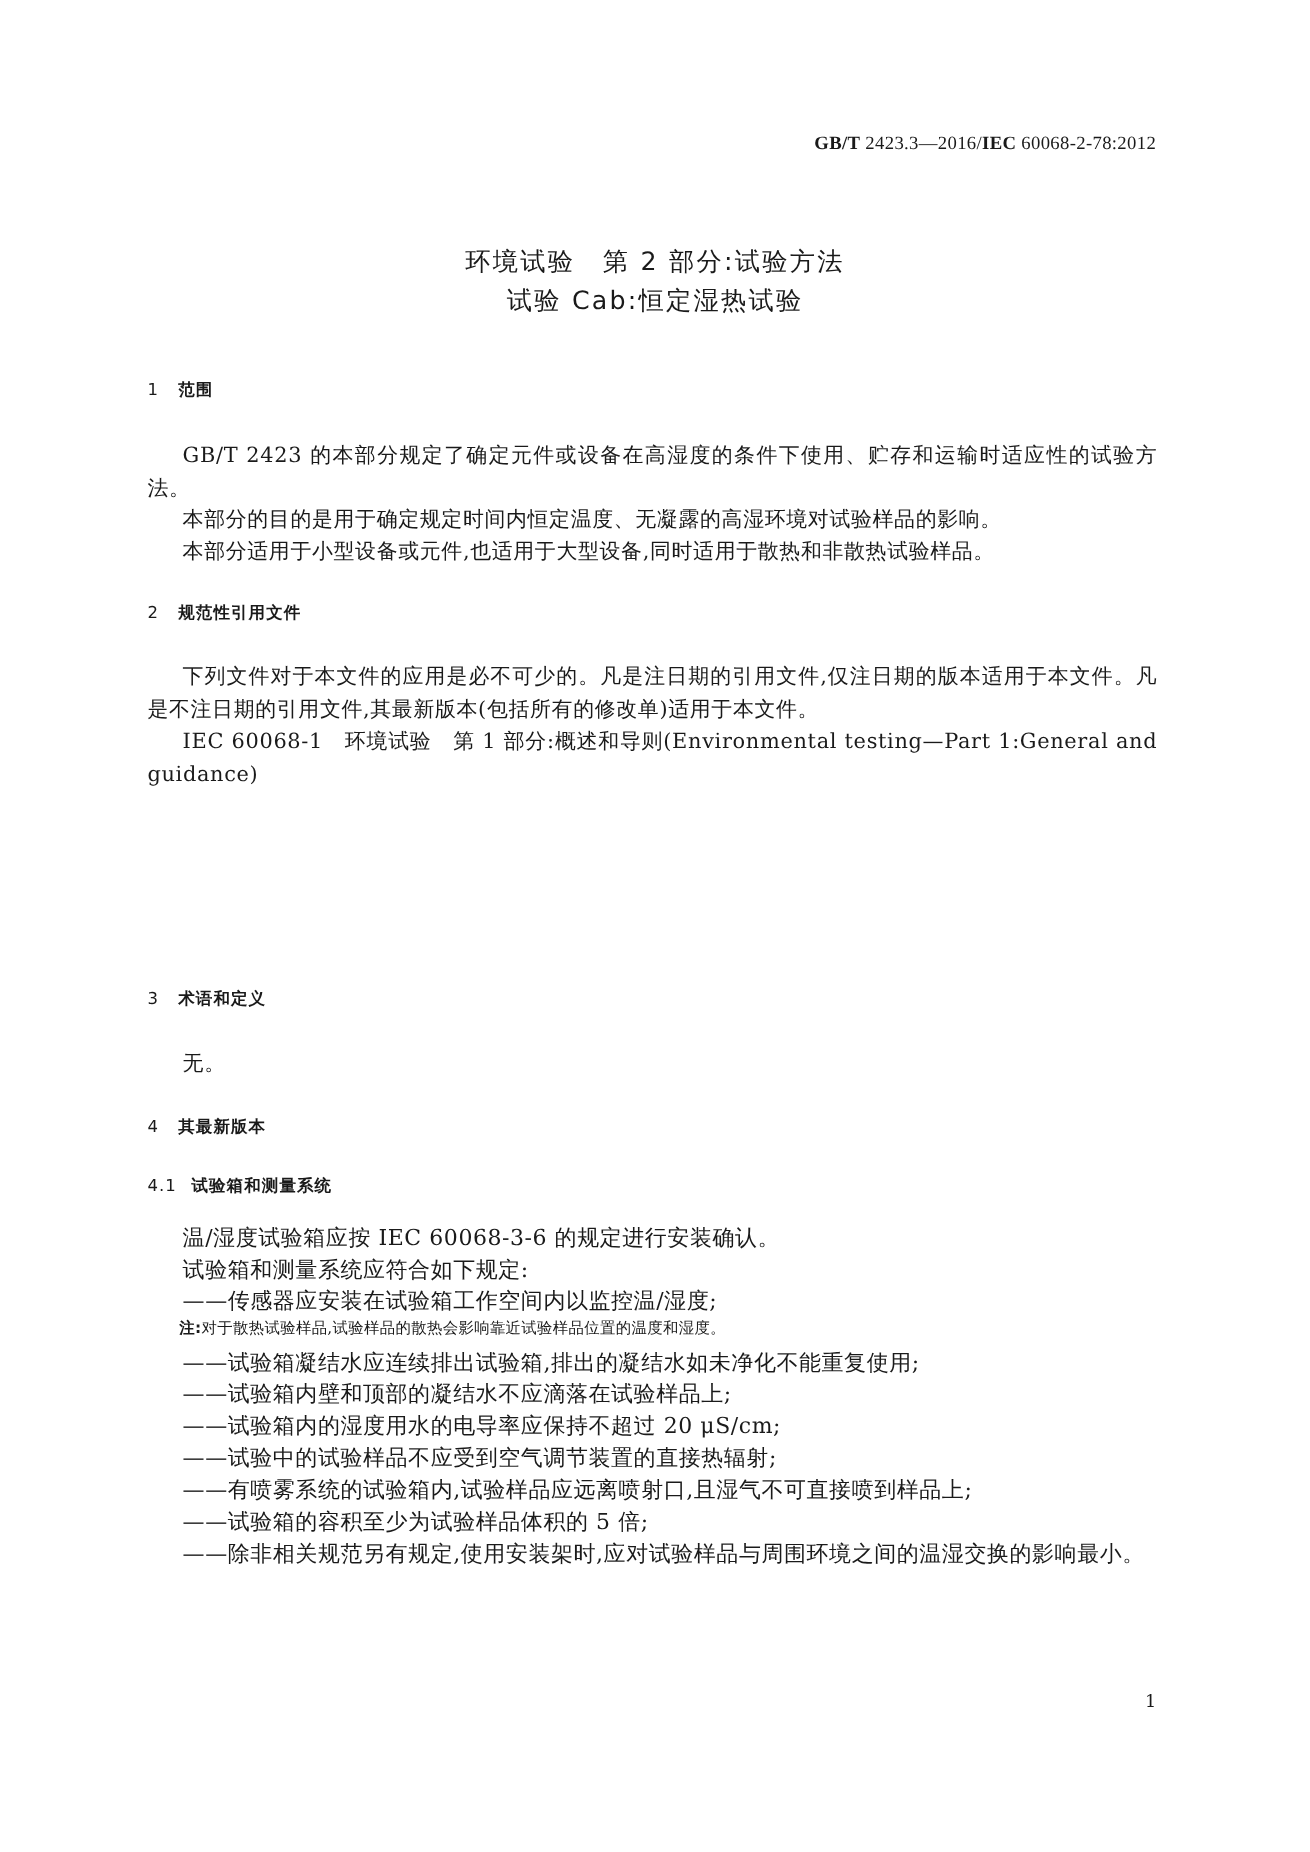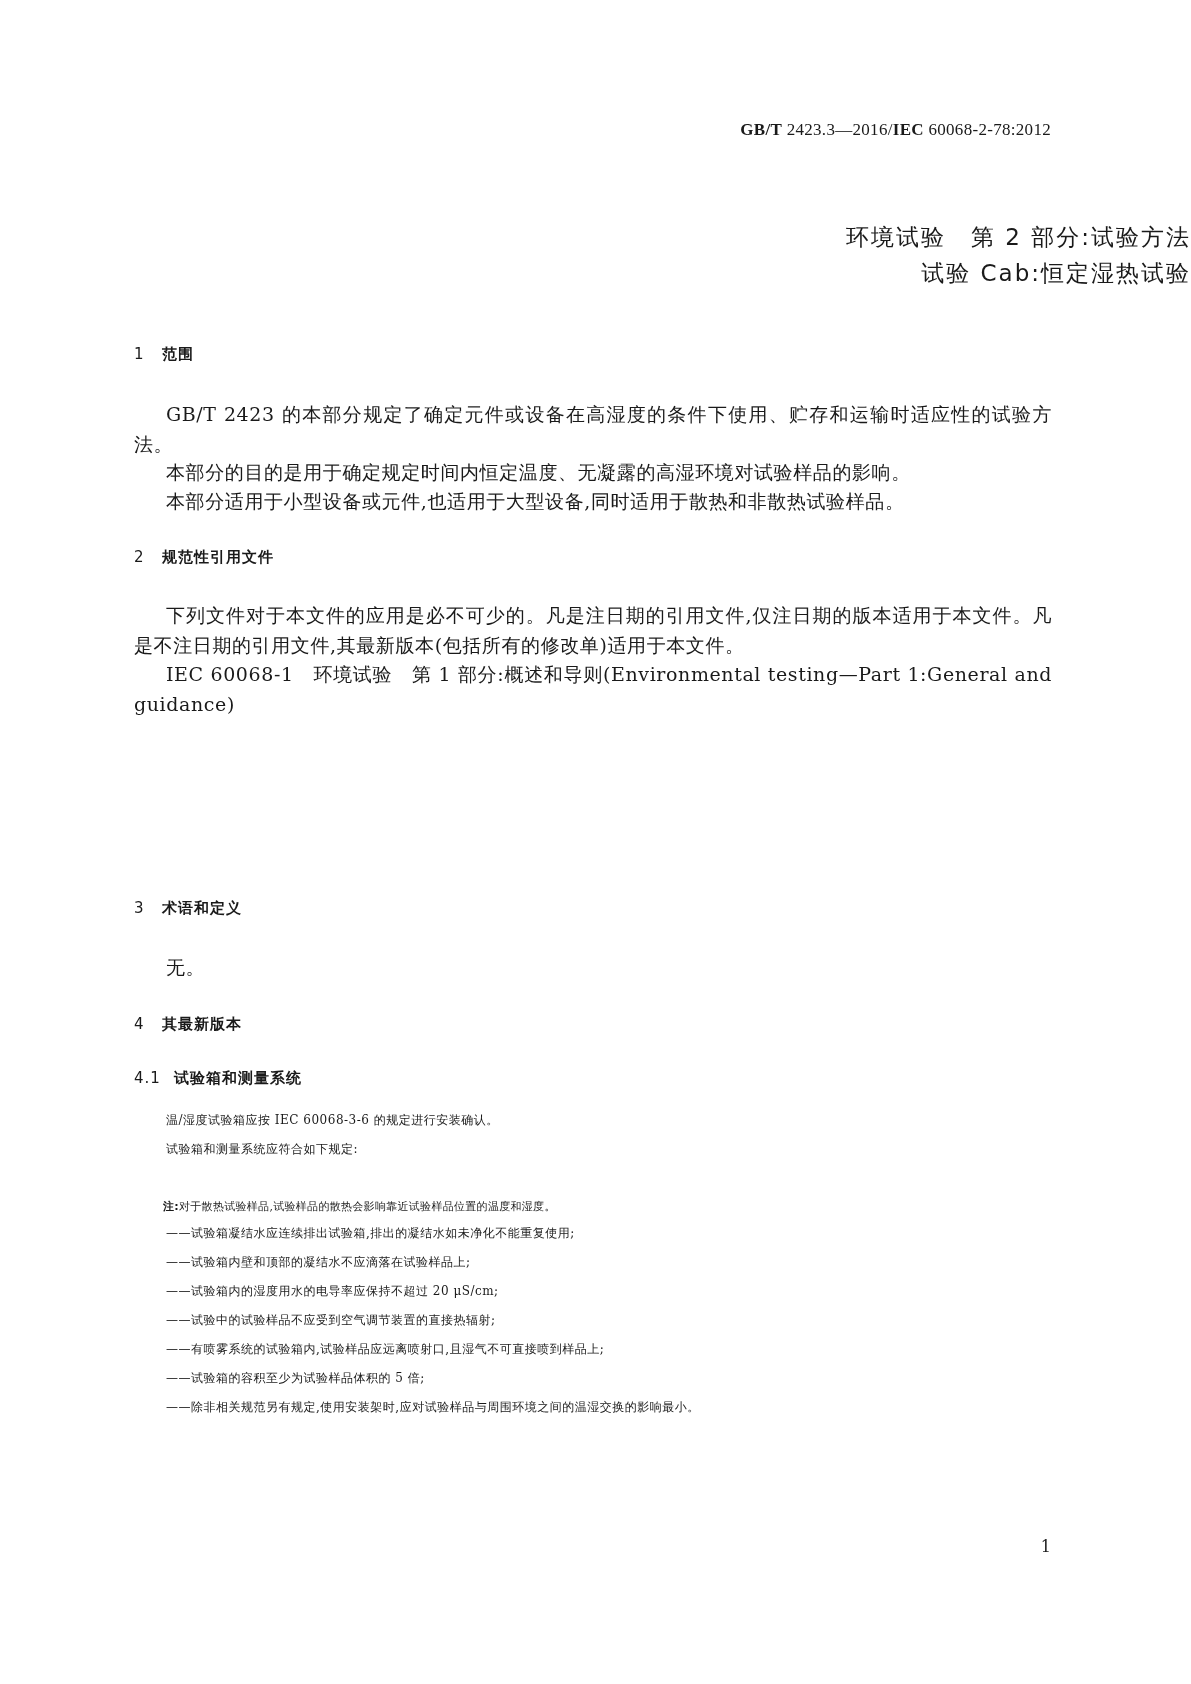--- a/index.html
+++ b/index.html
@@ -2,32 +2,32 @@
 <html><head>
 <meta charset="utf-8">
 <style>
   html, body { margin:0; padding:0; background:#ffffff; }
   body { width:1191px; height:1684px; position:relative; overflow:hidden;
          font-family:"DejaVu Serif", "Liberation Serif", serif; color:#1a1a1a; }
   .page { position:absolute; left:0; top:0; width:1191px; height:1684px; }
   .std-code { position:absolute; right:140px; top:120px; font-size:17px; letter-spacing:0.3px;
               font-family:Liberation Serif, serif; }
   .std-code b { font-weight:bold; }
-  .title { position:absolute; left:0; width:1191px; text-align:right;
+  .title { position:absolute; left:0; width:1191px; text-align:center;
            font-family:"DejaVu Sans", sans-serif; font-size:23px; letter-spacing:2px; }
   .t1 { top:222px; } .t2 { top:258px; }
   .h { position:absolute; left:134px; font-family:"DejaVu Sans", sans-serif; font-weight:bold;
        font-size:15px; letter-spacing:1px; }
   .h .num { display:inline-block; min-width:28px; font-weight:normal; }
   .h .num.wide { min-width:40px; }
   .p { position:absolute; left:134px; width:918px; font-size:19px; line-height:30px;
        letter-spacing:0.6px; text-align:justify; }
   .ind { text-indent:32px; }
-  .line { position:absolute; left:166px; font-size:12px; letter-spacing:0.5px; white-space:nowrap; }
-  .note { position:absolute; left:166px; font-size:11px; letter-spacing:0.3px; white-space:nowrap; }
+  .line { position:absolute; left:166px; font-size:20px; letter-spacing:0.5px; white-space:nowrap; }
+  .note { position:absolute; left:166px; font-size:14px; letter-spacing:0.3px; white-space:nowrap; }
   .note b { font-family:"DejaVu Sans", sans-serif; }
   .pageno { position:absolute; right:140px; top:1537px; font-size:16px; }
 </style>
 </head>
 <body>
 
 <div class="page">
 
   <div class="std-code">
     <b>GB/T</b><span> 2423.3—2016/</span><b>IEC</b><span> 60068-2-78:2012</span>
@@ -56,20 +56,21 @@
 
   <div class="h" style="top:1015px">
     <span class="num">4</span><span>其最新版本</span>
   </div>
 
   <div class="h" style="top:1069px">
     <span class="num wide">4.1</span><span>试验箱和测量系统</span>
   </div>
   <div class="line" style="top:1112px">温/湿度试验箱应按 IEC 60068-3-6 的规定进行安装确认。</div>
   <div class="line" style="top:1141px">试验箱和测量系统应符合如下规定:</div>
+  <div class="line" style="top:1169px">——传感器应安装在试验箱工作空间内以监控温/湿度;</div>
   <div class="note" style="top:1199px; left:163px;">
     <b>注:</b><span>对于散热试验样品,试验样品的散热会影响靠近试验样品位置的温度和湿度。</span>
   </div>
   <div class="line" style="top:1225px">——试验箱凝结水应连续排出试验箱,排出的凝结水如未净化不能重复使用;</div>
   <div class="line" style="top:1254px">——试验箱内壁和顶部的凝结水不应滴落在试验样品上;</div>
   <div class="line" style="top:1283px">——试验箱内的湿度用水的电导率应保持不超过 20 μS/cm;</div>
   <div class="line" style="top:1312px">——试验中的试验样品不应受到空气调节装置的直接热辐射;</div>
   <div class="line" style="top:1341px">——有喷雾系统的试验箱内,试验样品应远离喷射口,且湿气不可直接喷到样品上;</div>
   <div class="line" style="top:1370px">——试验箱的容积至少为试验样品体积的 5 倍;</div>
   <div class="line" style="top:1399px">——除非相关规范另有规定,使用安装架时,应对试验样品与周围环境之间的温湿交换的影响最小。</div>

